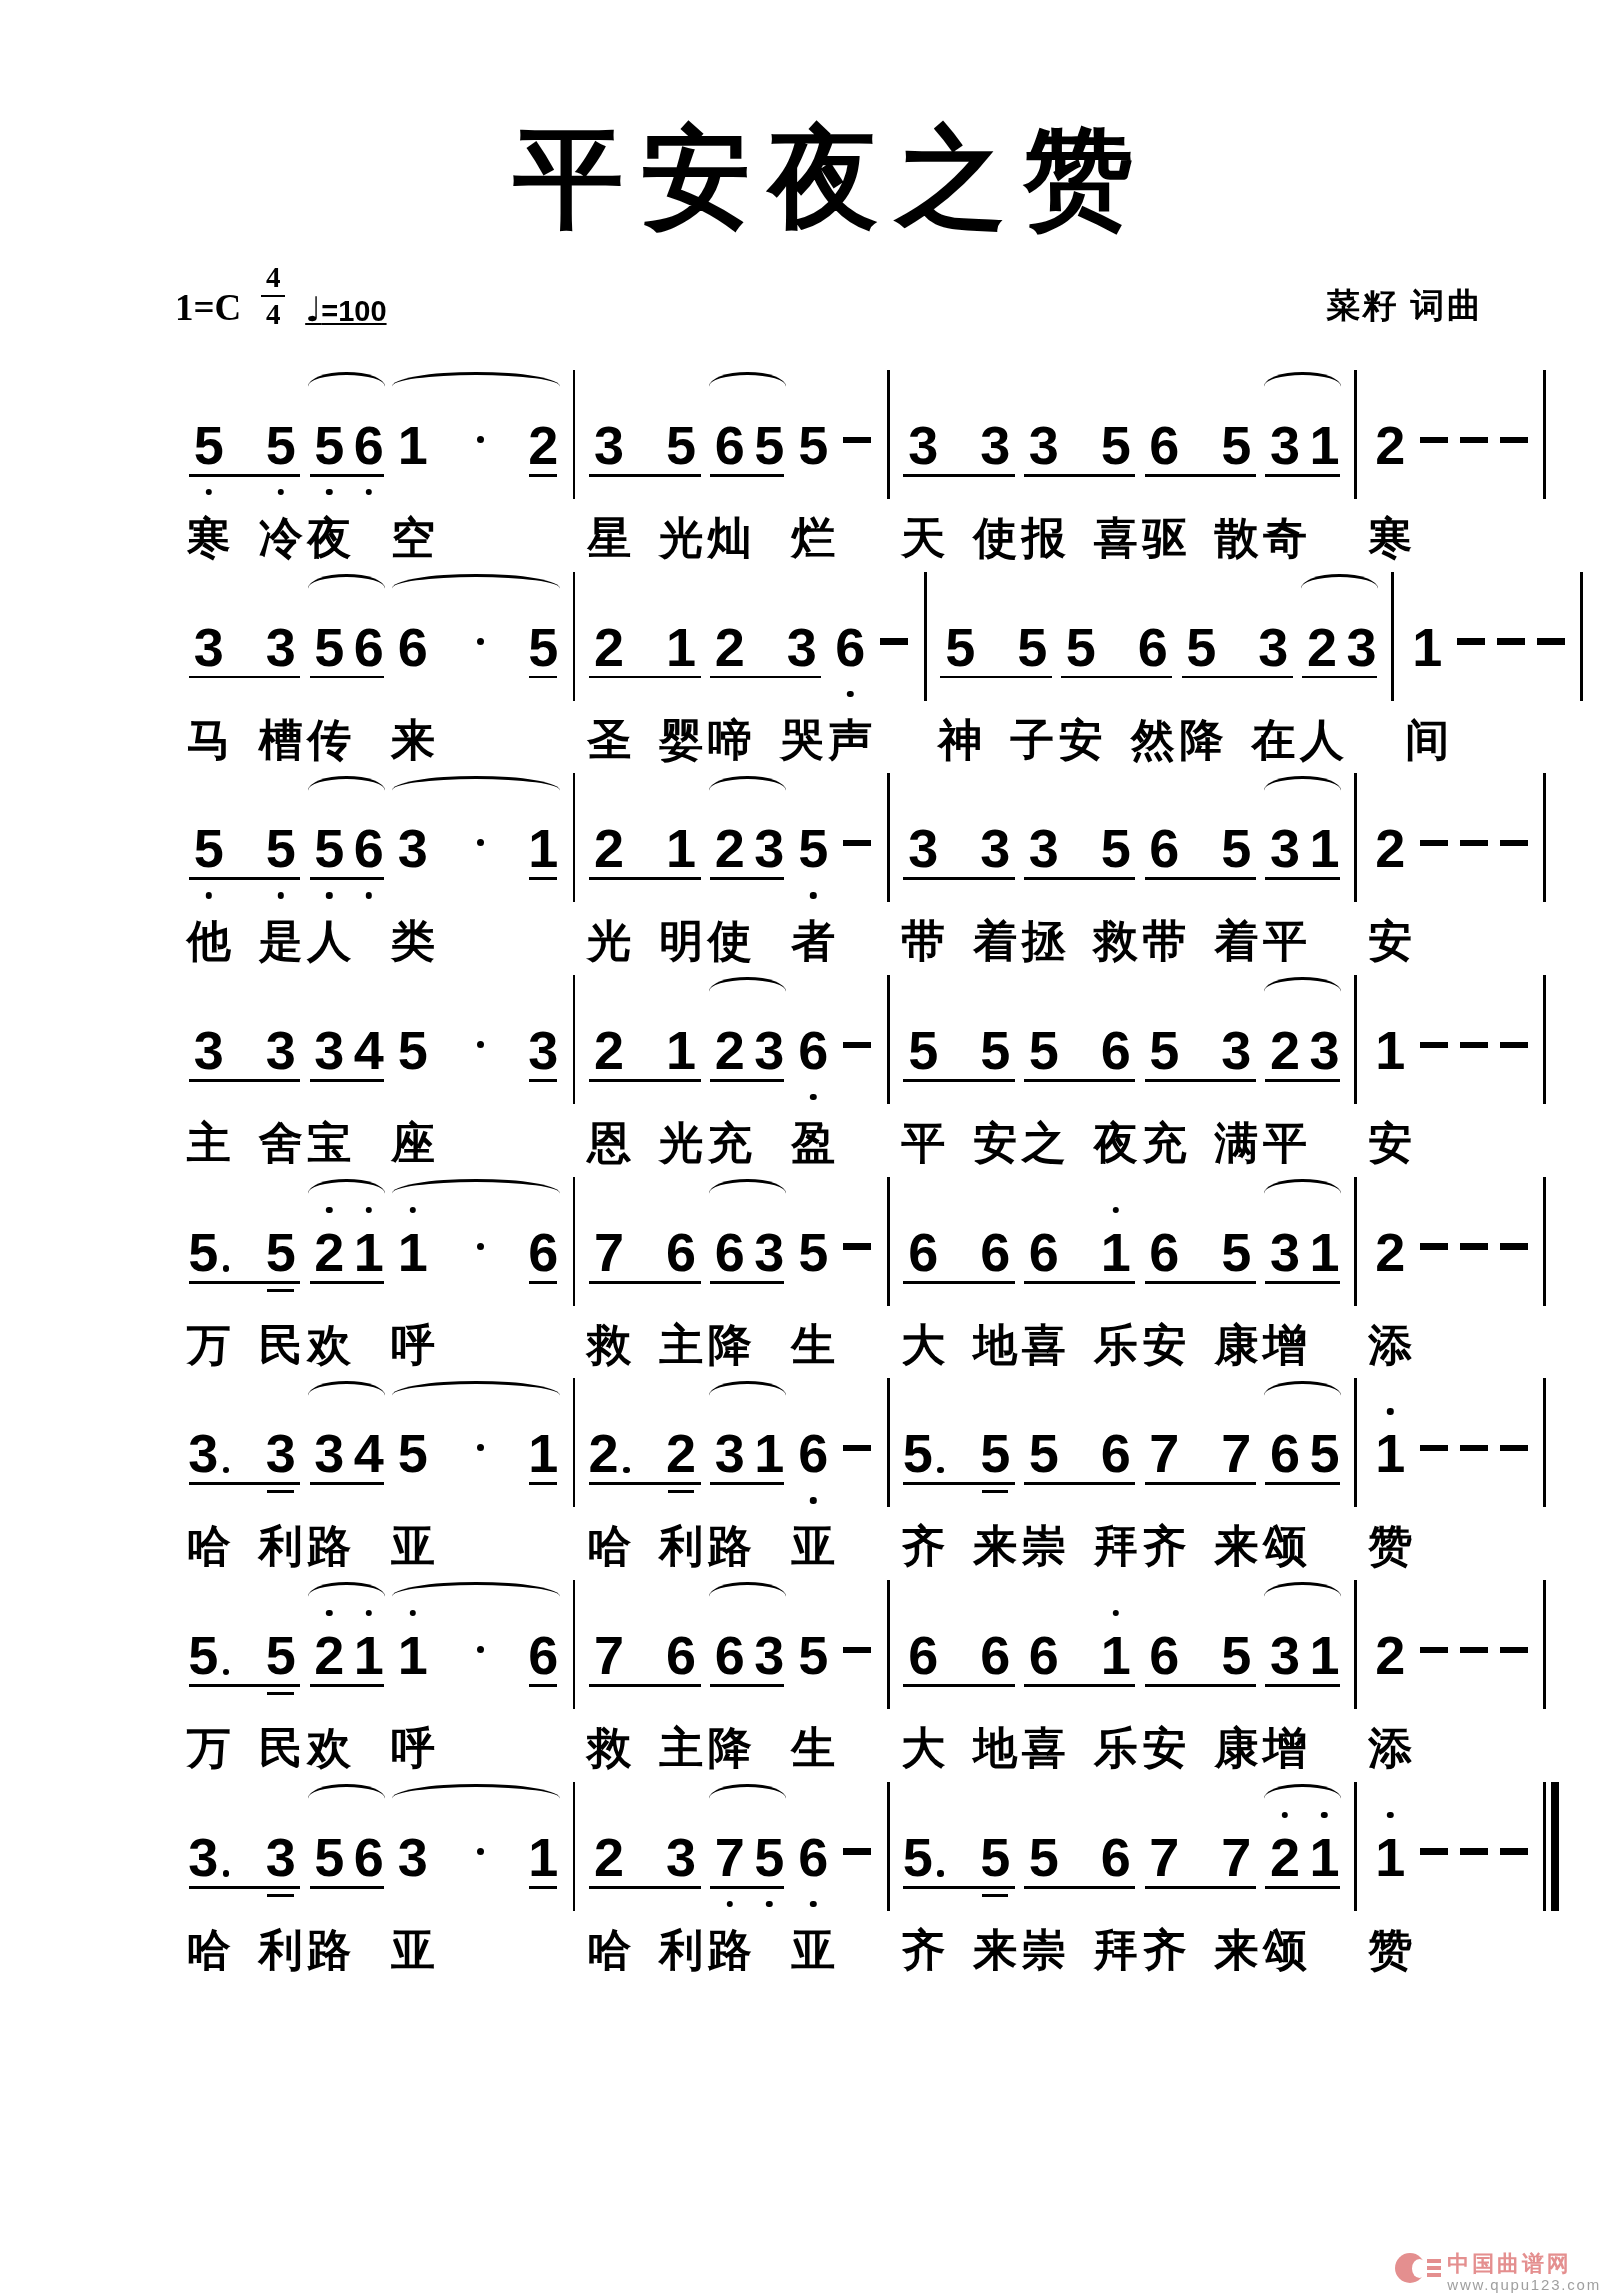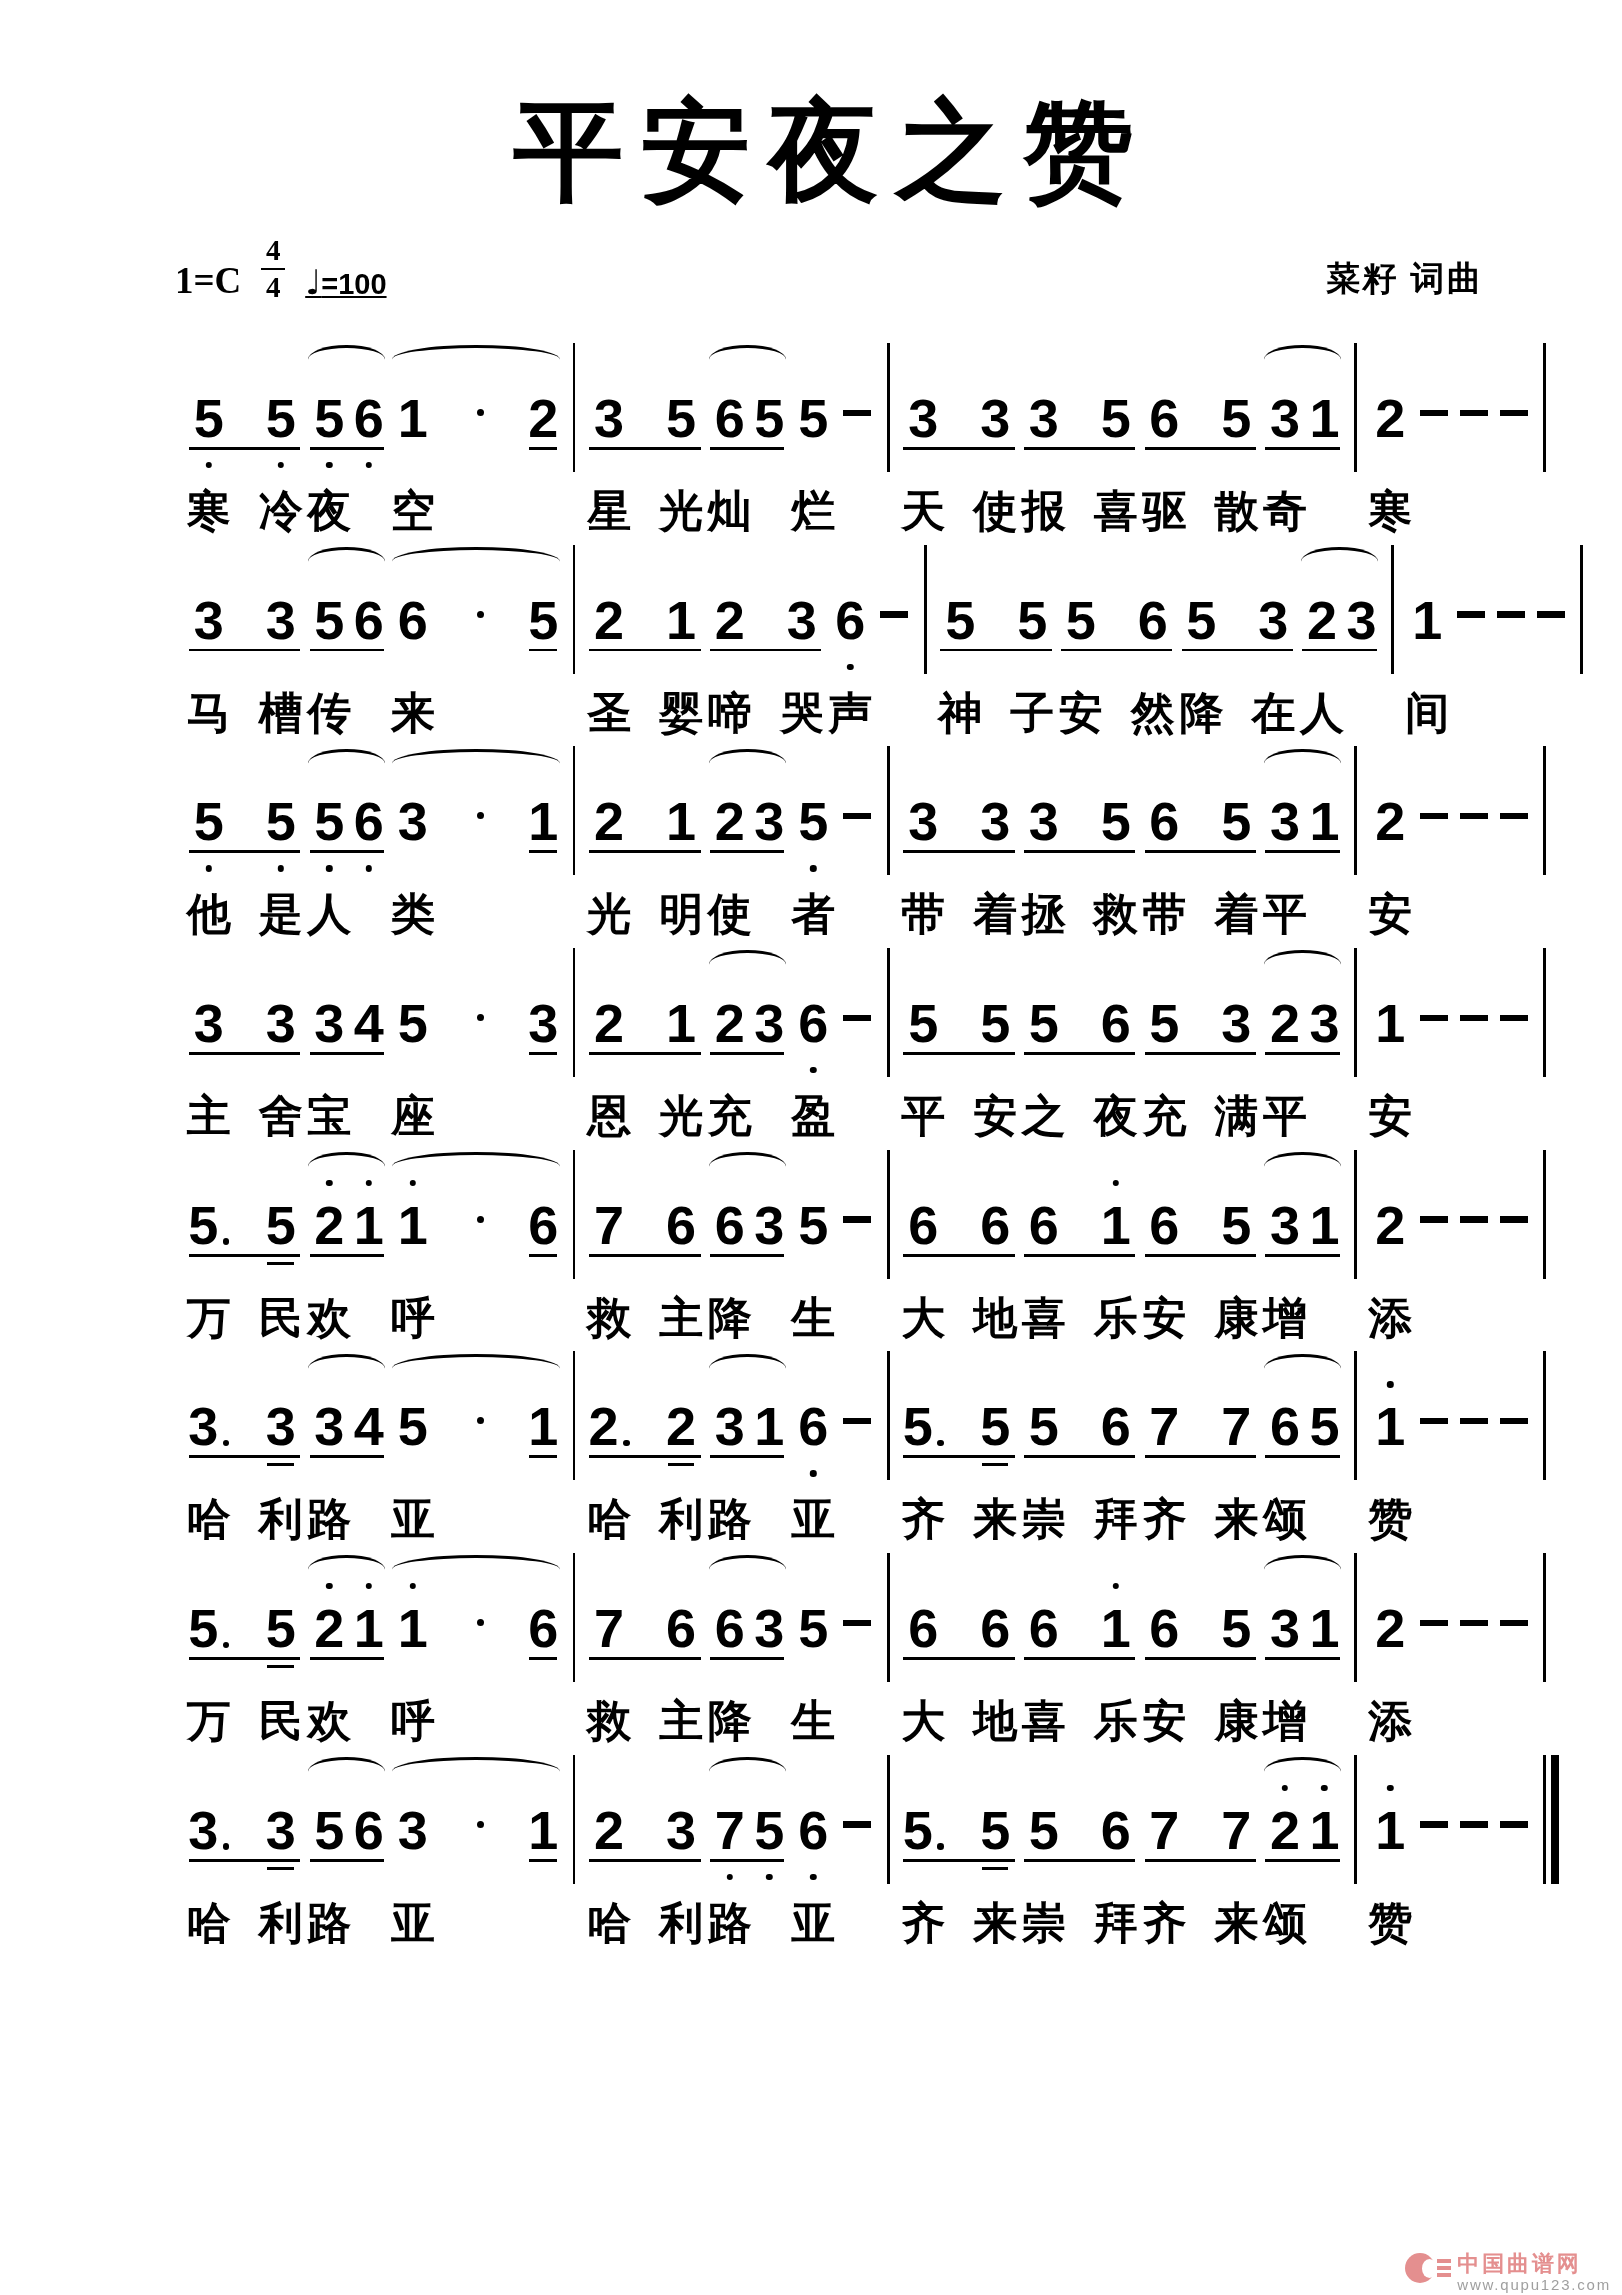--- a/index.html
+++ b/index.html
@@ -2,21 +2,21 @@
 <html style="font-size:9.4px"><head>
 <meta charset="utf-8">
 <style>
   html,body{margin:0;padding:0;}
   body{
     width:1623px;height:2295px;position:relative;
     background:#ffffff;color:#000;
     font-family:"Liberation Sans",sans-serif;
     overflow:hidden;
   }
-  .page{padding:88px 134px 0 175px;}
+  .page{padding:115px 134px 0 175px;}
 
   
   .title{
     text-align:center;
     font-family:"DejaVu Serif",serif;
     font-size:110px;font-weight:bold;
     letter-spacing:17.5px;line-height:1.15;
     margin:0 0 21px 0;white-space:nowrap;
   }
   .hdr{
@@ -56,21 +56,21 @@
   .slur{position:absolute;left:1.2px;right:1.2px;top:2.3px;height:26px;
       border-top:3.5px solid #000;border-radius:50%;}
   .lz{height:61px;display:flex;align-items:flex-end;justify-content:center;
       font-size:44px;font-weight:bold;line-height:1;white-space:nowrap;}
   .bar{width:2.9px;height:129px;background:#000;flex:0 0 auto;}
   .dbl-bar{display:flex;gap:5.8px;flex:0 0 auto;}
   .bar-thin{width:2.9px;height:129px;background:#000;}
   .bar-thick{width:7.6px;height:129px;background:#000;}
 
   
-  .watermark{position:absolute;right:12px;bottom:3.5px;
+  .watermark{position:absolute;right:22px;bottom:3.5px;
       display:flex;align-items:flex-start;gap:5.8px;}
   .wm-logo{display:flex;align-items:center;gap:2.3px;}
   .wm-disc{width:30px;height:30px;border-radius:50%;background:#e48f8f;position:relative;}
   .wm-disc::after{content:"";position:absolute;right:-2.3px;top:5.8px;
       width:15px;height:18.7px;border-radius:50%;background:#fff;}
   .wm-bars{display:flex;flex-direction:column;gap:2.9px;}
   .wm-bar{width:14px;height:4.1px;background:#e48f8f;}
   .wm-text{display:flex;flex-direction:column;line-height:1;}
   .wm-site{color:#e48f8f;font-size:22px;font-weight:bold;letter-spacing:2.9px;}
   .wm-url{color:#9f9f9f;font-size:15px;letter-spacing:1.8px;margin-top:1.2px;}

